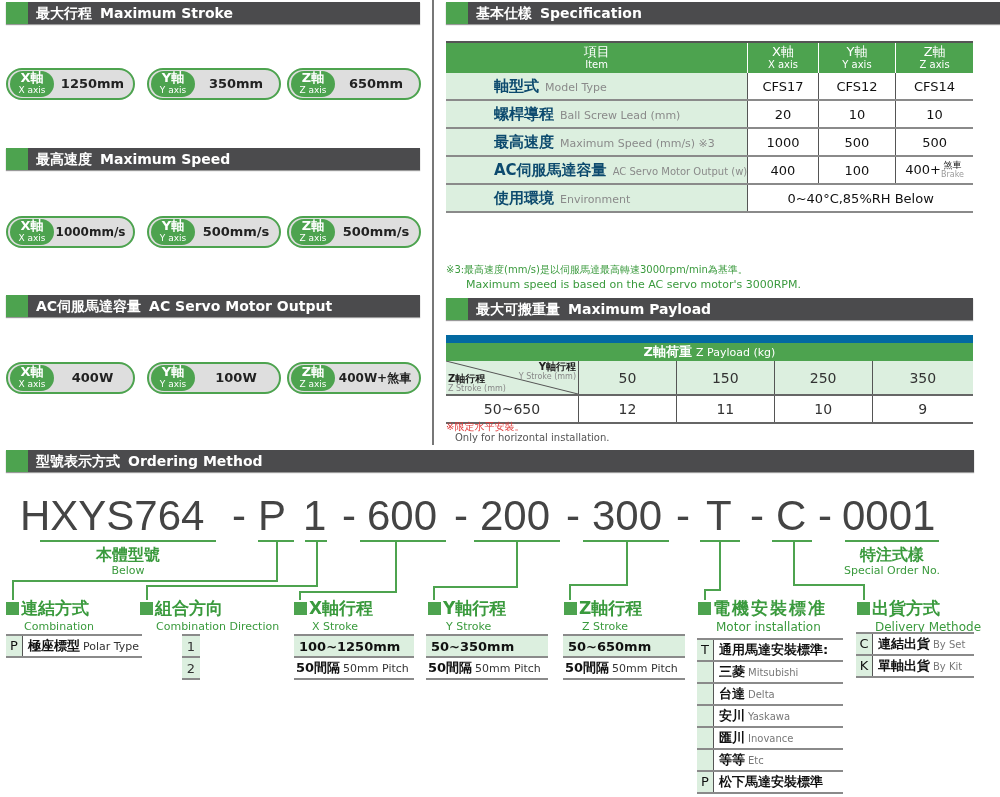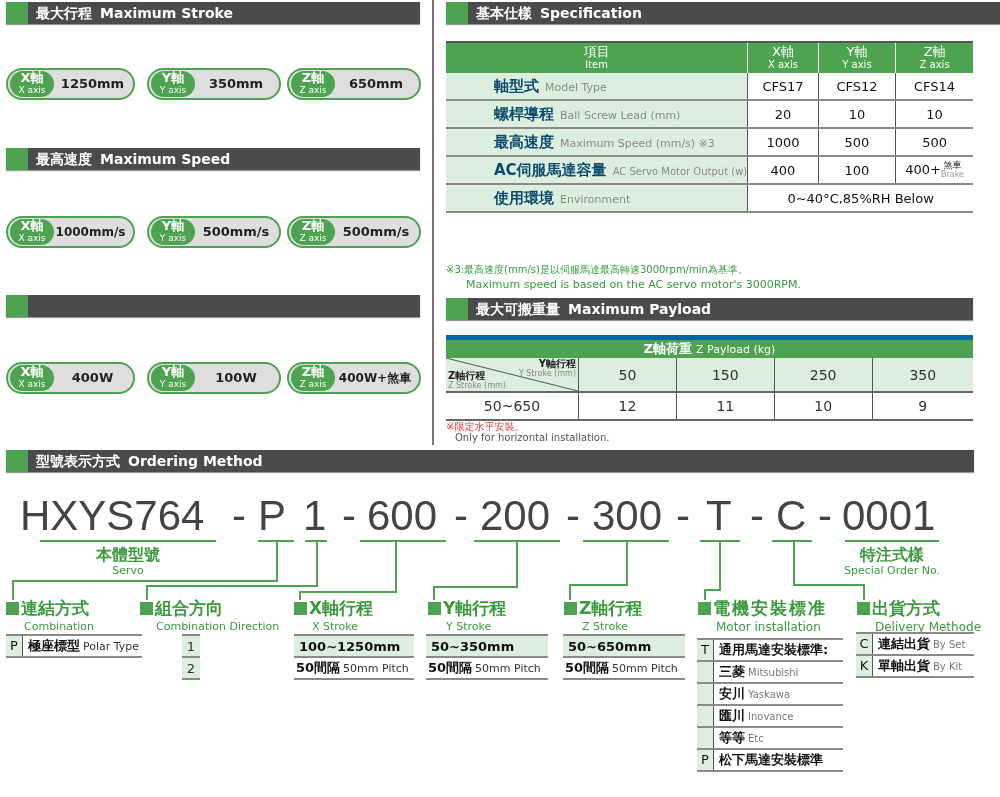--- a/index.html
+++ b/index.html
@@ -117,20 +117,21 @@
 <div class="pill" style="left:287px;top:216px;width:134px;">
   <div class="badge">
       <span class="b-zh">Z軸</span>
       <span class="b-en">Z axis</span>
     </div>
   <div class="val">500mm/s</div>
 </div>
 
 <div class="sec-bar" style="left:6px;top:295px;width:414px;">
   <span class="green"></span>
+  <span class="title"><span class="zh">AC伺服馬達容量</span><span>AC Servo Motor Output</span></span>
 </div>
 
 <div class="pill" style="left:6px;top:362px;width:129px;">
   <div class="badge">
       <span class="b-zh">X軸</span>
       <span class="b-en">X axis</span>
     </div>
   <div class="val">400W</div>
 </div>
 <div class="pill" style="left:147px;top:362px;width:134px;">
@@ -212,21 +213,21 @@
 
 <table class="payload">
   <colgroup>
       <col style="width:132px">
       <col style="width:98px">
       <col style="width:98px">
       <col style="width:98px">
       <col style="width:101px">
     </colgroup>
   <tbody>
-      <tr style="border-top:5px solid #0369a1;">
+      <tr style="border-top:8px solid #0369a1;">
     <th class="cap" colspan="5"><span>Z軸荷重</span><span class="en">Z Payload (kg)</span></th>
   </tr>
   <tr class="hdr">
     <td>
       <div class="diag">
         <svg width="132" height="33">
               <line x1="0" y1="0" x2="132" y2="33" stroke="#555" stroke-width="1"></line>
             </svg>
         <div class="ytop"><b>Y軸行程</b><span class="en">Y Stroke (mm)</span></div>
         <div class="zbot"><b>Z軸行程</b><span class="en">Z Stroke (mm)</span></div>
@@ -277,21 +278,21 @@
 <div class="gline" style="left:305px;top:540px;width:22px;height:2px;"></div>
 <div class="gline" style="left:360px;top:540px;width:86px;height:2px;"></div>
 <div class="gline" style="left:474px;top:540px;width:86px;height:2px;"></div>
 <div class="gline" style="left:583px;top:540px;width:86px;height:2px;"></div>
 <div class="gline" style="left:700px;top:540px;width:40px;height:2px;"></div>
 <div class="gline" style="left:772px;top:540px;width:40px;height:2px;"></div>
 <div class="gline" style="left:845px;top:540px;width:94px;height:2px;"></div>
 
 <div class="glabel" style="left:40px;top:546px;width:176px;">
   <span class="zh">本體型號</span>
-  <span class="en">Servo</span>
+  <span class="en">Below</span>
 </div>
 <div class="glabel" style="left:830px;top:546px;width:124px;">
   <span class="zh">特注式樣</span>
   <span class="en">Special Order No.</span>
 </div>
 
 <div class="gline" style="left:276px;top:541px;width:2px;height:41px;"></div>
 <div class="gline" style="left:12px;top:580px;width:266px;height:2px;"></div>
 <div class="gline" style="left:12px;top:580px;width:2px;height:20px;"></div>
 
@@ -390,20 +391,24 @@
   <div class="r">
       <span class="k">T</span>
       <span class="t"><b>通用馬達安裝標準:</b></span>
     </div>
   <div class="r">
       <span class="k"></span>
       <span class="t"><b>三菱</b><span class="en">Mitsubishi</span></span>
     </div>
   <div class="r">
       <span class="k"></span>
+      <span class="t"><b>台達</b><span class="en">Delta</span></span>
+    </div>
+  <div class="r">
+      <span class="k"></span>
       <span class="t"><b>安川</b><span class="en">Yaskawa</span></span>
     </div>
   <div class="r">
       <span class="k"></span>
       <span class="t"><b>匯川</b><span class="en">Inovance</span></span>
     </div>
   <div class="r">
       <span class="k"></span>
       <span class="t"><b>等等</b><span class="en">Etc</span></span>
     </div>

